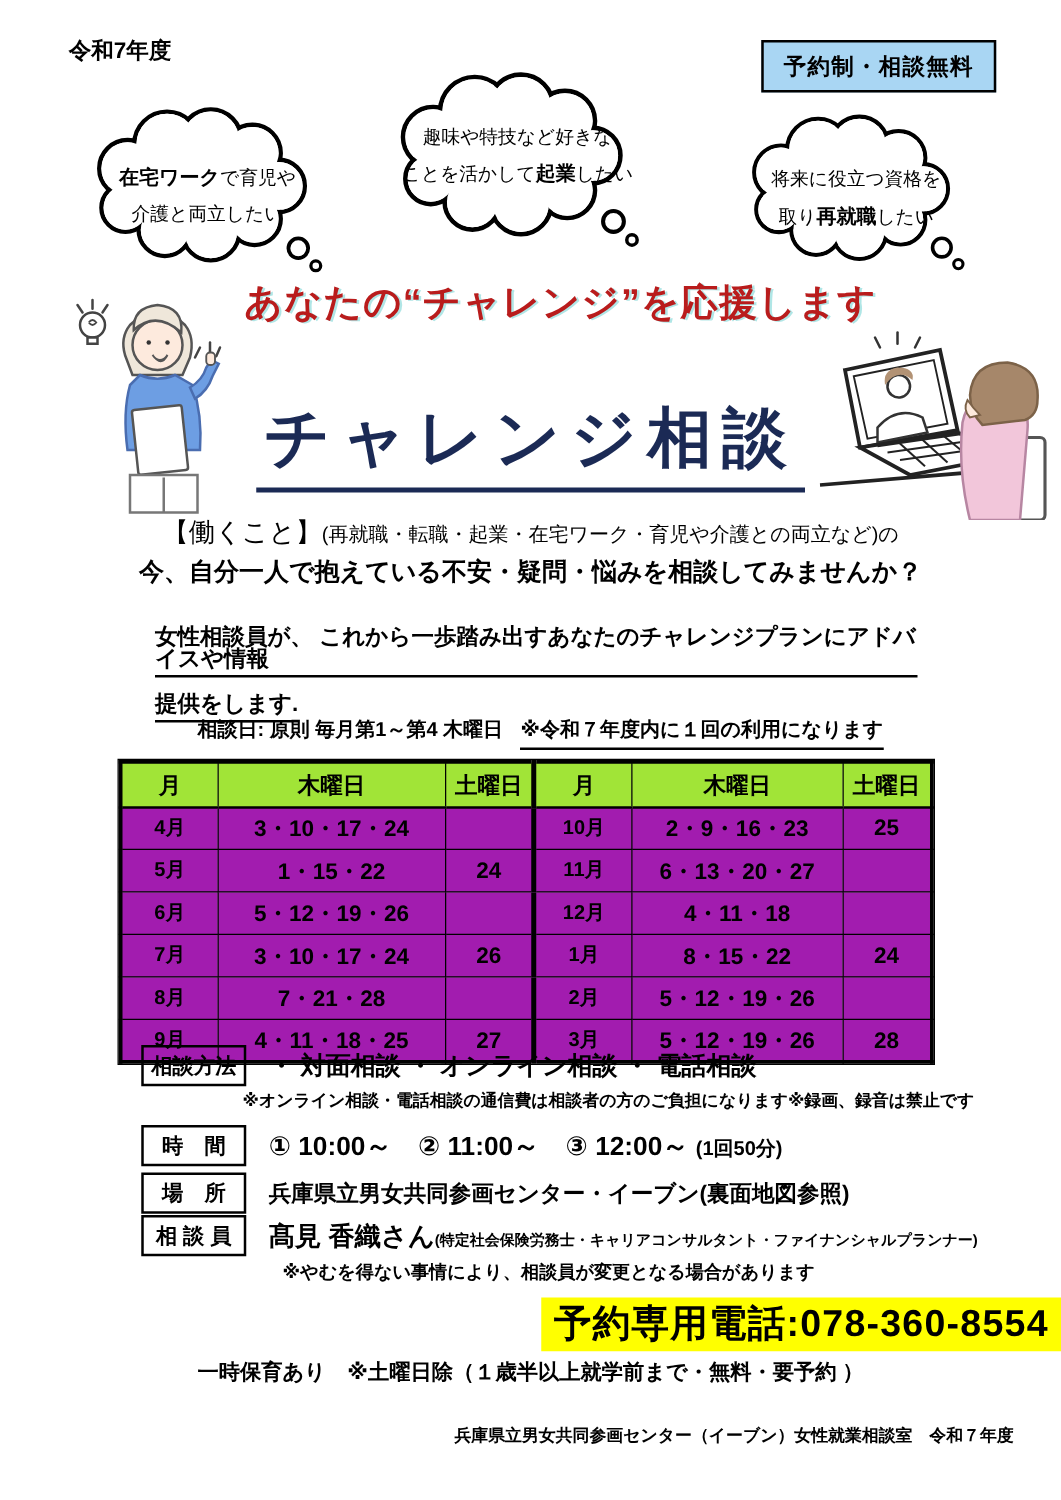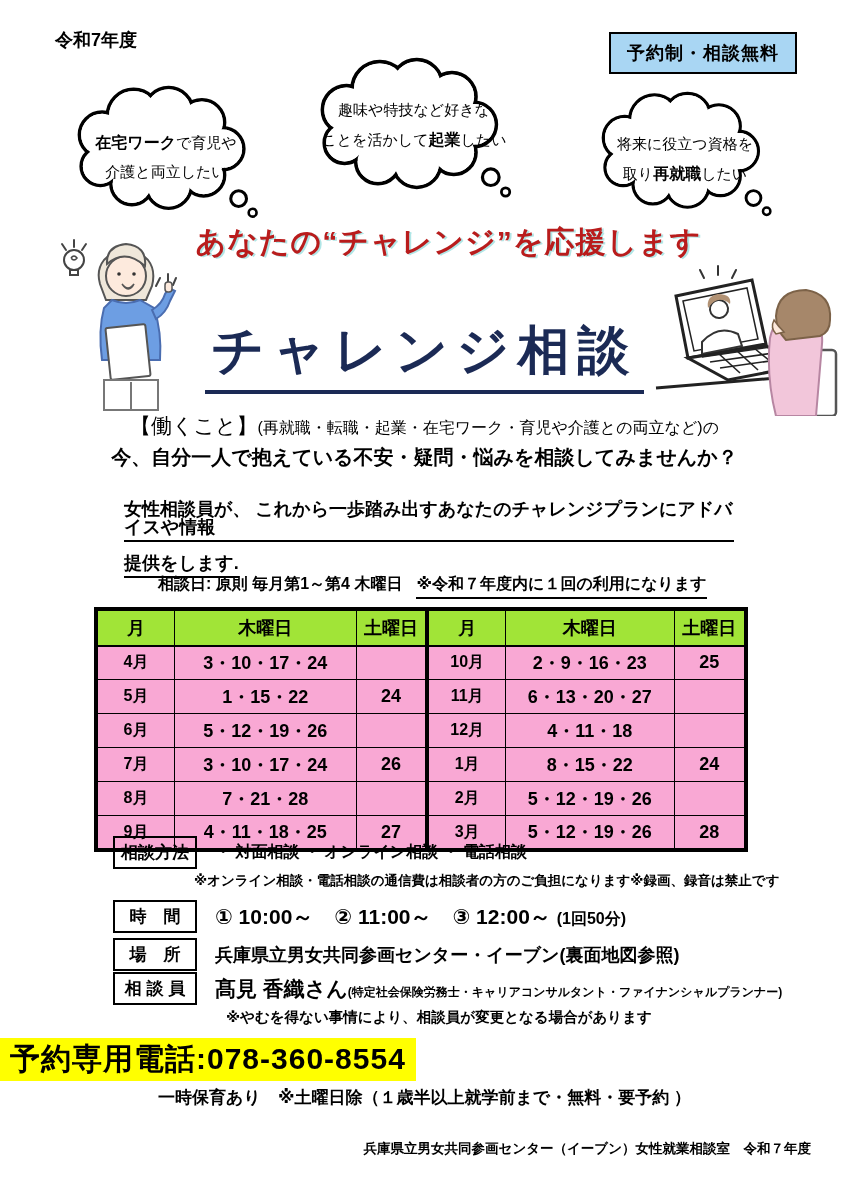--- a/index.html
+++ b/index.html
@@ -67,50 +67,50 @@
   .date-line { left:158px; top:574px; font-size:16px; font-weight:bold; }
   .date-line .note { border-bottom:2px solid #000; padding-bottom:5px; margin-left:14px; }
 
   
   .cal { left:95px; top:608px; width:652px; border-collapse:collapse; }
   .cal th, .cal td {
     border:1.6px solid #000; text-align:center; font-weight:bold;
     height:34px; padding:1px 2px;
   }
   .cal th { background:#a1e437; font-size:18px; height:36px; }
-  .cal td { font-size:18px; background:#f9a8d4; }
+  .cal td { font-size:18px; background:#a21caf; }
   .cal .month { font-size:16px; }
   .cal .c0 { width:12%; } .cal .c1 { width:28%; } .cal .c2 { width:11%; }
   .cal .c3 { width:12%; } .cal .c4 { width:26%; } .cal .c5 { width:11%; }
   .cal .mid { border-left:4px solid #000; }
   .cal { border:3px solid #000; outline:1px solid #000; }
   .cal thead th { border-bottom:2.5px solid #000; }
 
   
   .drow { position:absolute; left:113px; display:flex; align-items:center; }
   .dlabel {
     border:2px solid #000; width:84px; text-align:center;
     font-size:17px; font-weight:bold; padding:3px 2px; flex:none; white-space:nowrap;
   }
   .dvalue { margin-left:18px; font-weight:bold; white-space:nowrap; }
   .row-method { top:836px; }
-  .row-method .dvalue { font-size:16px; }
+  .row-method .dvalue { font-size:20px; }
   .method-note { left:194px; top:872px; font-size:13.5px; font-weight:bold; }
   .row-time  { top:900px; }
   .row-time .dvalue { font-size:21px; }
   .row-time .small { font-size:16px; }
   .row-place { top:938px; }
   .row-place .dvalue { font-size:18px; }
   .row-counselor { top:972px; }
   .row-counselor .dvalue { font-size:21px; }
   .row-counselor .quals { font-size:12px; }
   .counselor-note { left:226px; top:1008px; font-size:14.5px; font-weight:bold; }
 
   
-  .phone-wrap { left:0; top:1038px; width:100%; text-align:left; }
+  .phone-wrap { left:0; top:1038px; width:100%; text-align:right; }
   .phone {
     display:inline-block; background:#ffff00; font-size:30px; font-weight:bold;
     padding:1px 10px; letter-spacing:1px;
   }
   .childcare { left:0; top:1086px; width:100%; text-align:center; font-size:17px; font-weight:bold; }
 
   .footer { right:38px; top:1140px; font-size:13.5px; font-weight:bold; }
 </style>
 </head>
 <body>

